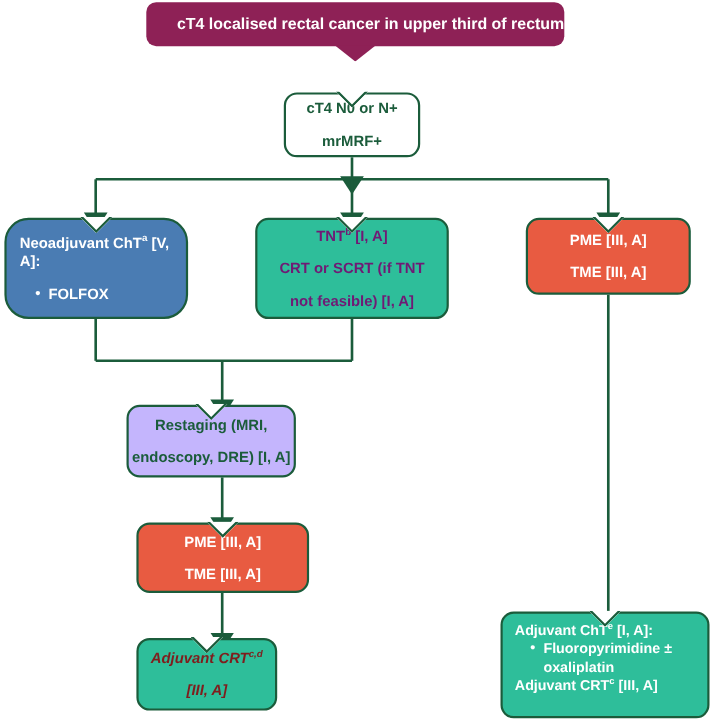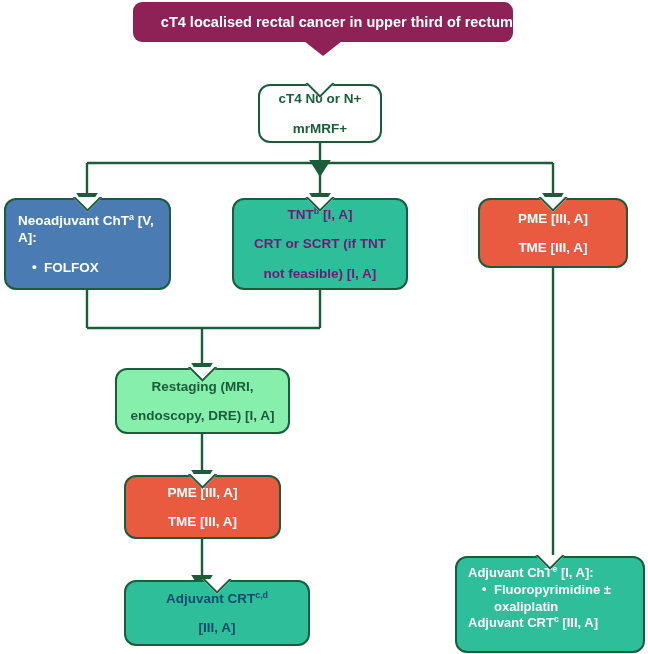--- a/index.html
+++ b/index.html
@@ -157,54 +157,54 @@
     <span>cT4 localised rectal cancer in upper third of rectum</span>
   </div>
   <div id="banner-tail"></div>
 
   <div class="node center fs135" style="left:258px; top:84px; width:124px; height:59px; background:#ffffff; color:#1b5c3b;">
     <div class="notch"></div>
     <span class="txt">cT4 N0 or N+</span>
     <span class="txt">mrMRF+</span>
   </div>
 
-  <div class="node left fs135" style="left:4px; top:198px; width:167px; height:92px; background:#4a7cb3; color:#ffffff; padding:0 8px 0 12px;">
+  <div class="node left fs135" style="left:4px; top:198px; width:167px; height:92px; background:#4a7cb3; color:#ffffff; padding:0 8px 0 12px;border-radius:22px;">
     <div class="notch"></div>
     <span class="txt"><span>Neoadjuvant ChT</span><sup>a</sup><span> [V, A]:</span></span>
     <ul class="bullets">
       <li>FOLFOX</li>
     </ul>
   </div>
 
   <div class="node center fs135" style="left:232px; top:198px; width:176px; height:92px; background:#2ebe9a; color:#701a75;">
     <div class="notch"></div>
     <span class="txt"><span>TNT</span><sup>b</sup><span> [I, A]</span></span>
     <span class="txt">CRT or SCRT (if TNT</span>
     <span class="txt">not feasible) [I, A]</span>
   </div>
 
   <div class="node center fs135" style="left:478px; top:198px; width:150px; height:70px; background:#e85b41; color:#ffffff;">
     <div class="notch"></div>
     <span class="txt">PME [III, A]</span>
     <span class="txt">TME [III, A]</span>
   </div>
 
-  <div class="node center fs135" style="left:115px; top:368px; width:175px; height:66px; background:#86efac; color:#1b5c3b;">
+  <div class="node center fs135" style="left:115px; top:368px; width:154px; height:66px; background:#c4b5fd; color:#1b5c3b;">
     <div class="notch"></div>
     <span class="txt">Restaging (MRI,</span>
     <span class="txt">endoscopy, DRE) [I, A]</span>
   </div>
 
   <div class="node center fs135" style="left:124px; top:475px; width:157px; height:64px; background:#e85b41; color:#ffffff;">
     <div class="notch"></div>
     <span class="txt">PME [III, A]</span>
     <span class="txt">TME [III, A]</span>
   </div>
 
-  <div class="node center fs135" style="left:124px; top:580px; width:186px; height:66px; background:#2ebe9a; color:#0c4a6e;">
+  <div class="node center fs135" style="left:124px; top:580px; width:128px; height:66px; background:#2ebe9a; color:#7f1d1d;font-style:italic;">
     <div class="notch"></div>
     <span class="txt"><span>Adjuvant CRT</span><sup>c,d</sup></span>
     <span class="txt">[III, A]</span>
   </div>
 
   <div class="node left fs13" style="left:455px; top:556px; width:190px; height:97px; background:#2ebe9a; color:#ffffff; padding:0 6px 12px 11px;">
     <div class="notch"></div>
     <span class="txt"><span>Adjuvant ChT</span><sup>e</sup><span> [I, A]:</span></span>
     <ul class="bullets">
       <li>Fluoropyrimidine ± oxaliplatin</li>

